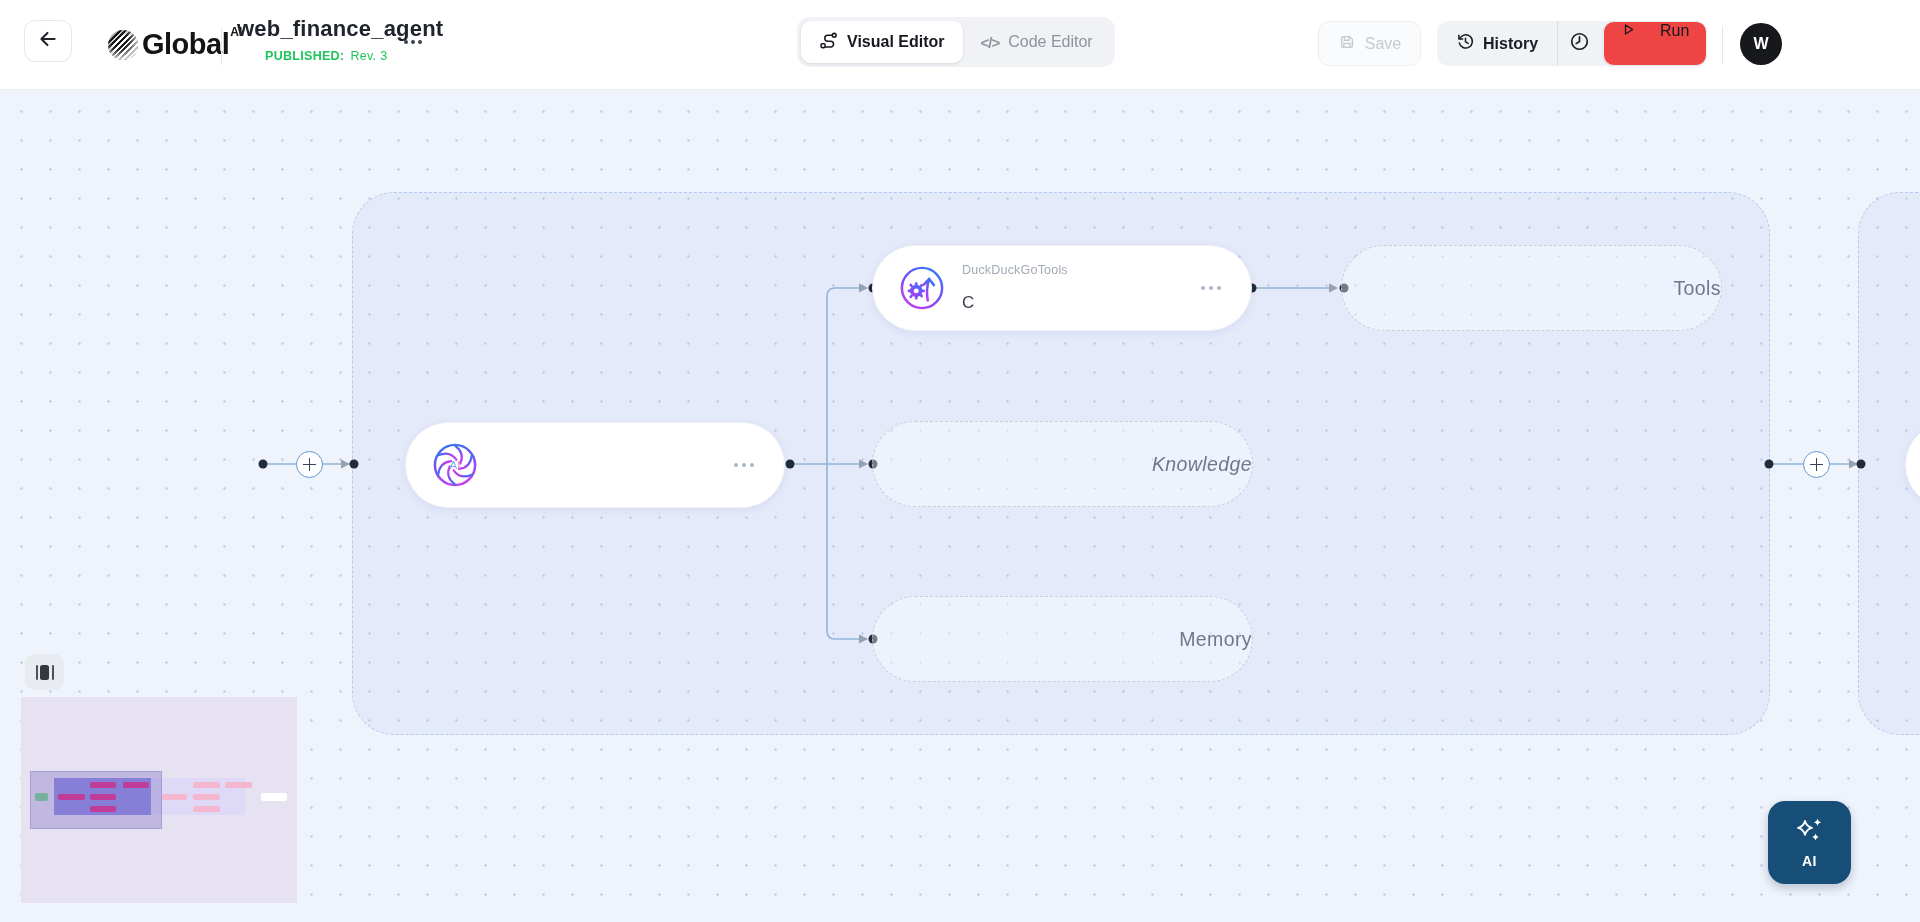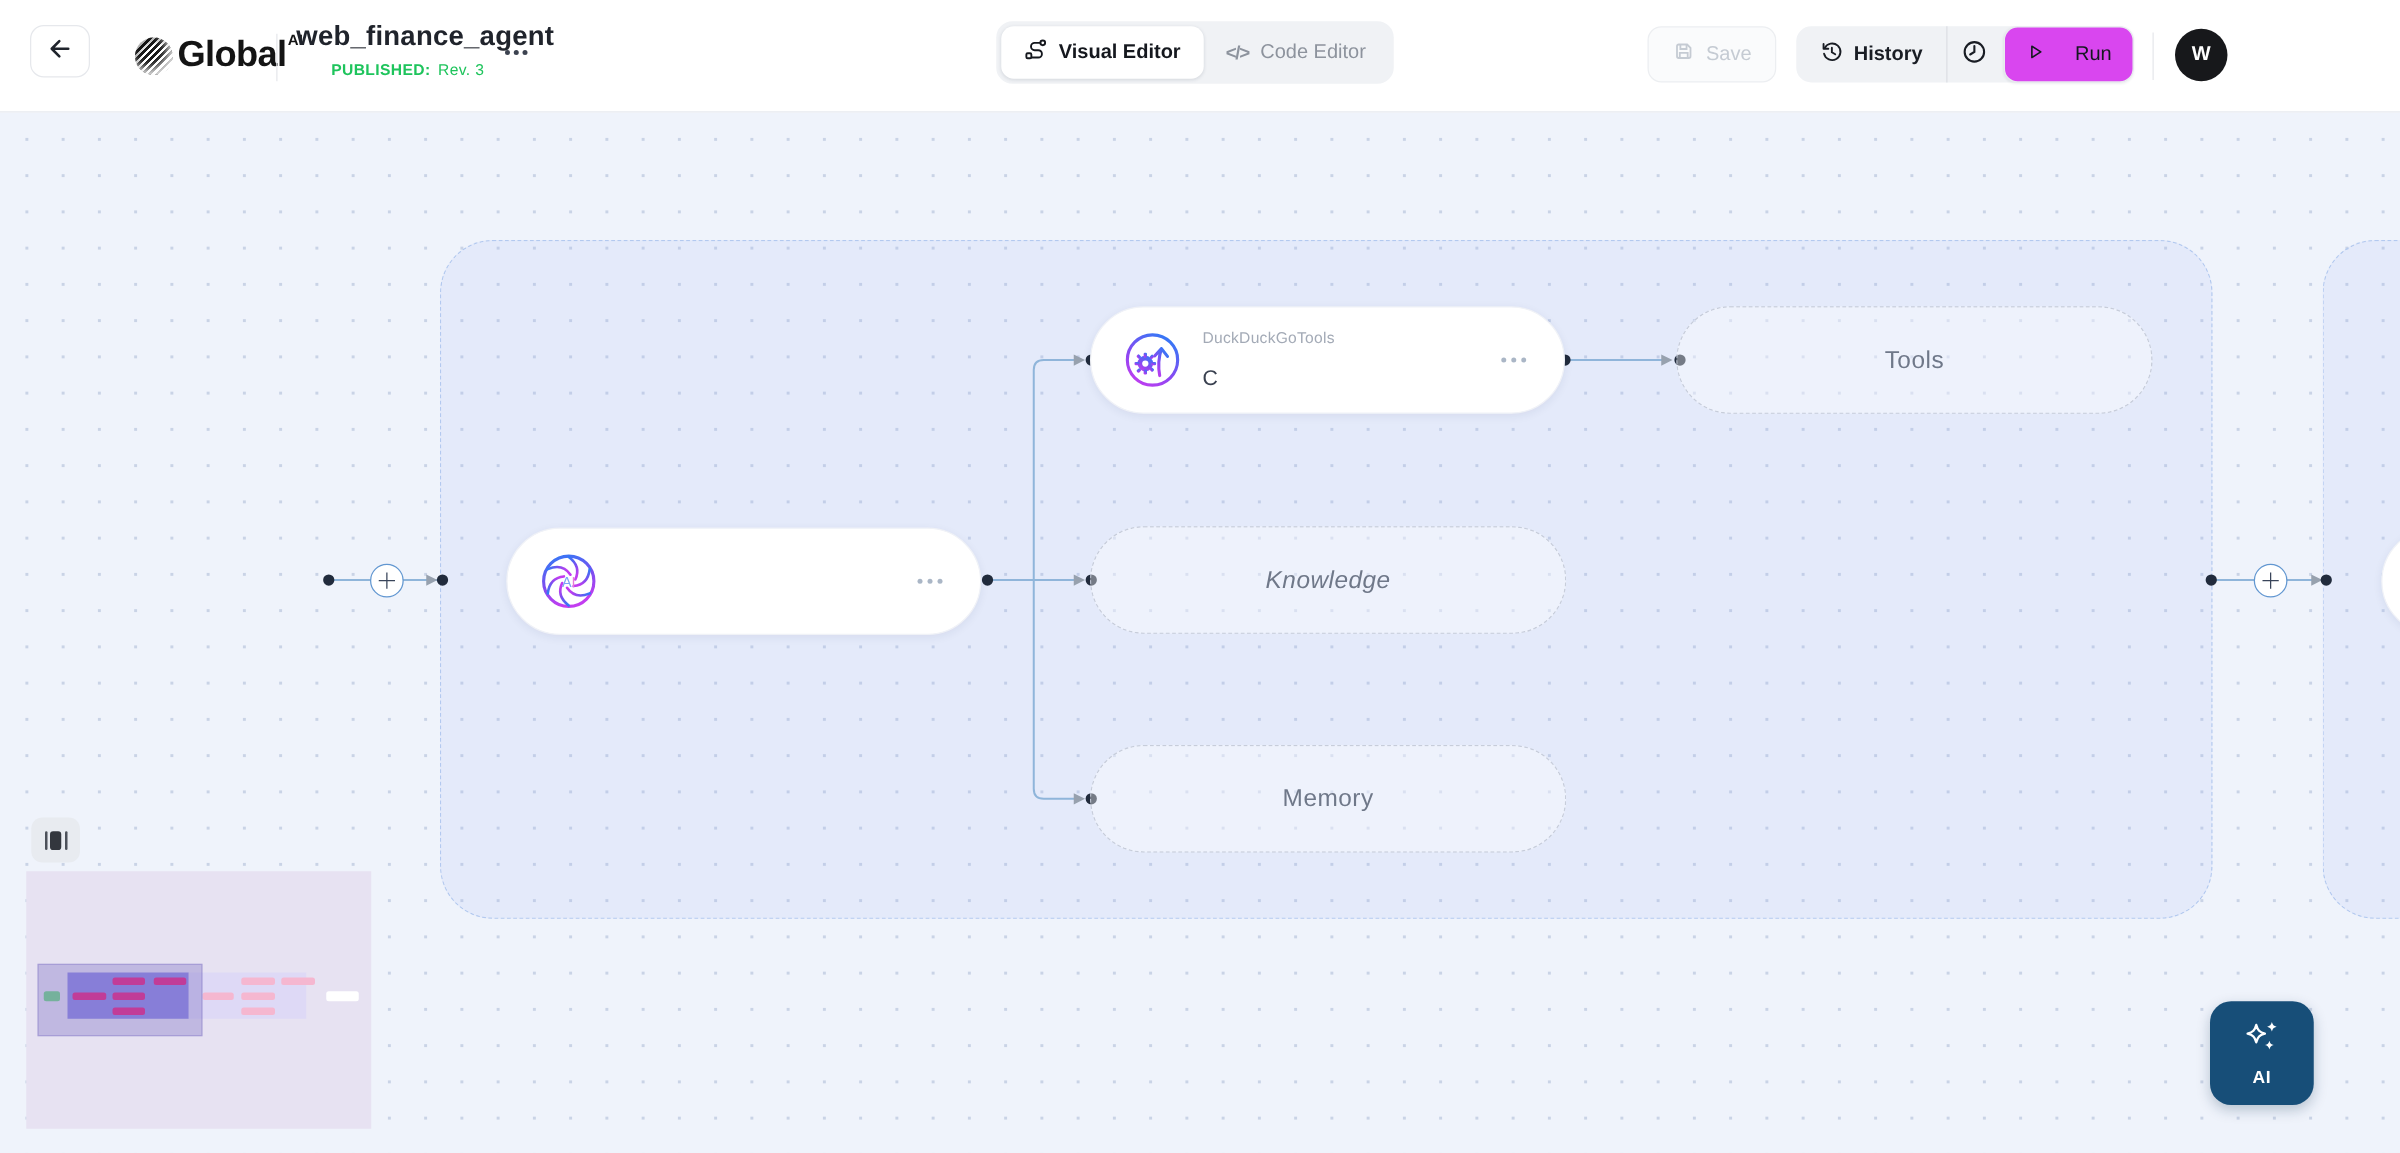--- a/index.html
+++ b/index.html
@@ -53,22 +53,22 @@
   }
   .run-group {
     position: absolute; left: 1437px; top: 21px; width: 270px; height: 45px;
     background: #f0f2f5; border-radius: 12px; display: flex; align-items: center;
   }
   .history-btn { display: flex; align-items: center; gap: 8px; padding: 0 19px; height: 100%;
     font-size: 16px; color: #191d24; font-weight: 700; cursor: pointer; }
   .run-group .seg-divider { width: 1px; height: 45px; background: #dbdee4; }
   .clock-btn { width: 46px; height: 100%; display: flex; align-items: center; justify-content: center; cursor: pointer; }
   .run-btn {
-    margin-left: 2px; width: 110px; height: 45px; background: #d946ef; border: 1px solid #e9ebef;
-    border-radius: 11px; display: flex; align-items: center; justify-content: center; gap: 24px;
+    margin-left: 2px; width: 110px; height: 45px; background: #ef4444; border: 1px solid #e9ebef;
+    border-radius: 11px; display: flex; justify-content: center; gap: 24px;
     font-size: 16px; color: #14181f; font-weight: 500; box-shadow: 0 1px 2px rgba(20,30,60,0.07); cursor: pointer;
   }
   .hdr-divider2 { position: absolute; left: 1722px; top: 26px; width: 1px; height: 38px; background: #e6e8ec; }
   .avatar {
     position: absolute; left: 1740px; top: 23px; width: 42px; height: 42px; border-radius: 50%;
     background: #17181b; color: #fff; display: flex; align-items: center; justify-content: center;
     font-size: 16px; font-weight: 700; cursor: pointer;
   }
 
   
@@ -105,21 +105,21 @@
   .node-texts { margin-left: 17px; display: flex; flex-direction: column; gap: 16px; }
   .node-type { font-size: 12.5px; color: #a3aab6; letter-spacing: 0.2px; }
   .node-name { font-size: 17px; color: #3a4150; letter-spacing: 0.3px; }
   .node-menu { position: absolute; right: 26px; top: 50%; transform: translateY(-50%);
     display: flex; gap: 4px; cursor: pointer; padding: 4px; }
   .node-menu i { background: #aab6c6; }
 
   .node-placeholder {
     position: absolute; width: 381px; height: 86px; border-radius: 43px;
     background: rgba(255,255,255,0.38); border: 1.5px dashed #c7cdda;
-    display: flex; align-items: center; justify-content: center; cursor: pointer;
+    display: flex; align-items: center; justify-content: flex-end; cursor: pointer;
   }
   .node-placeholder span { font-size: 19.5px; color: #6f7889; letter-spacing: 0.4px; }
   .ph-tools { left: 1341px; top: 155px; }
   .ph-knowledge { left: 872px; top: 331px; font-style: italic; }
   .ph-memory { left: 872px; top: 506px; }
 
   .plus-connector {
     position: absolute; width: 27px; height: 27px; border-radius: 50%;
     background: #ffffff; border: 1.5px solid #6297d1; cursor: pointer; z-index: 5;
   }

